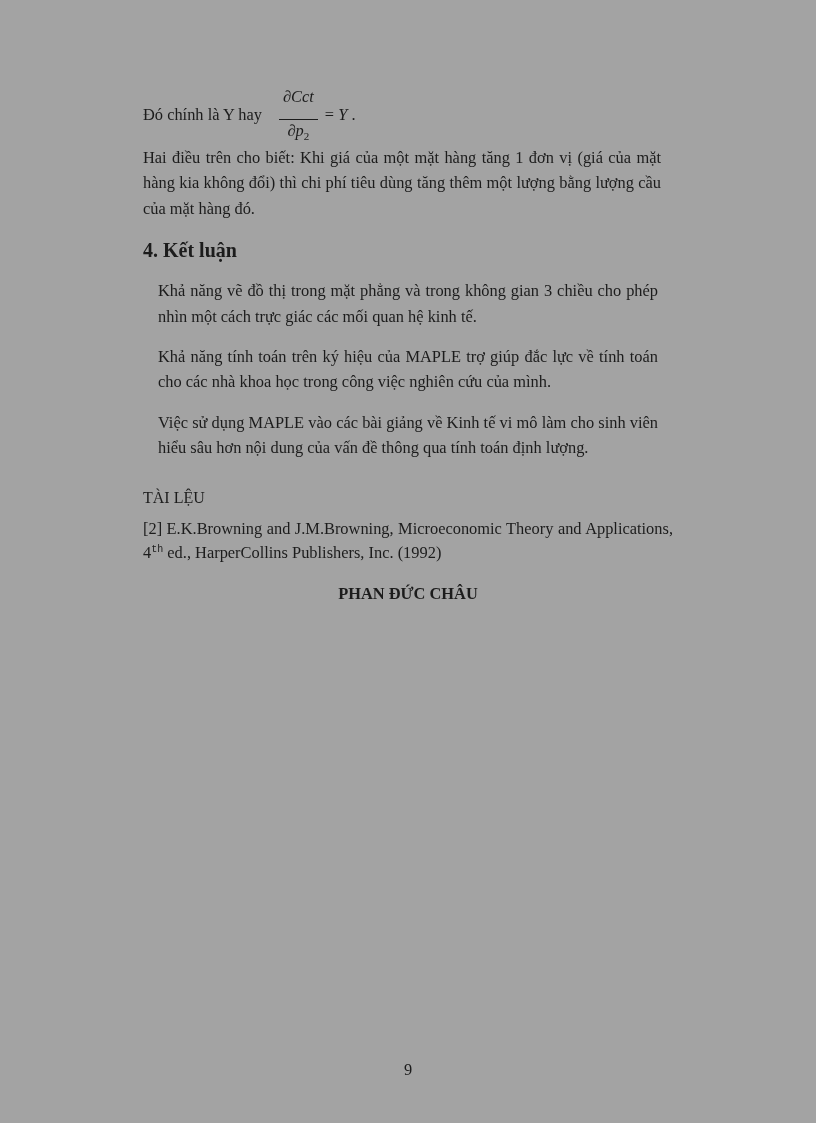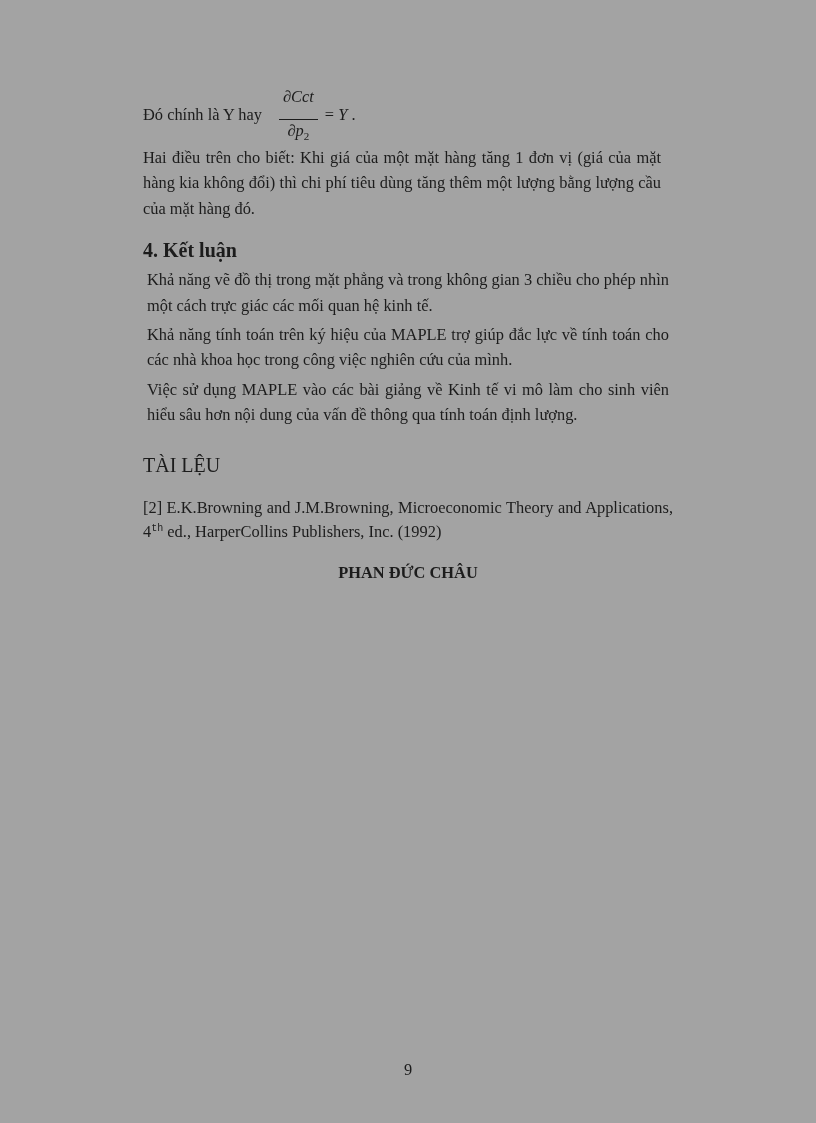--- a/index.html
+++ b/index.html
@@ -59,27 +59,27 @@
     margin: 5px 12px 0 0;
   }
   .conclusion-heading {
     font-size: 20px;
     font-weight: bold;
     line-height: 25px;
     margin: 17px 0 3px 0;
     text-align: left;
   }
   .conclusion-para {
-    margin: 4px;
+    margin: 15px;
   }
   .ref-heading {
-    font-size: 20px;
+    font-size: 16px;
     font-weight: normal;
     line-height: 26px;
-    margin: 24px 0 18px 0;
+    margin: 24px 0 6px 0;
     text-align: left;
   }
   .reference-item {
     margin: 0;
     line-height: 24.2px;
   }
   .reference-item sup {
     font-size: 10px;
     line-height: 0;
     font-family: Liberation Mono, monospace;

